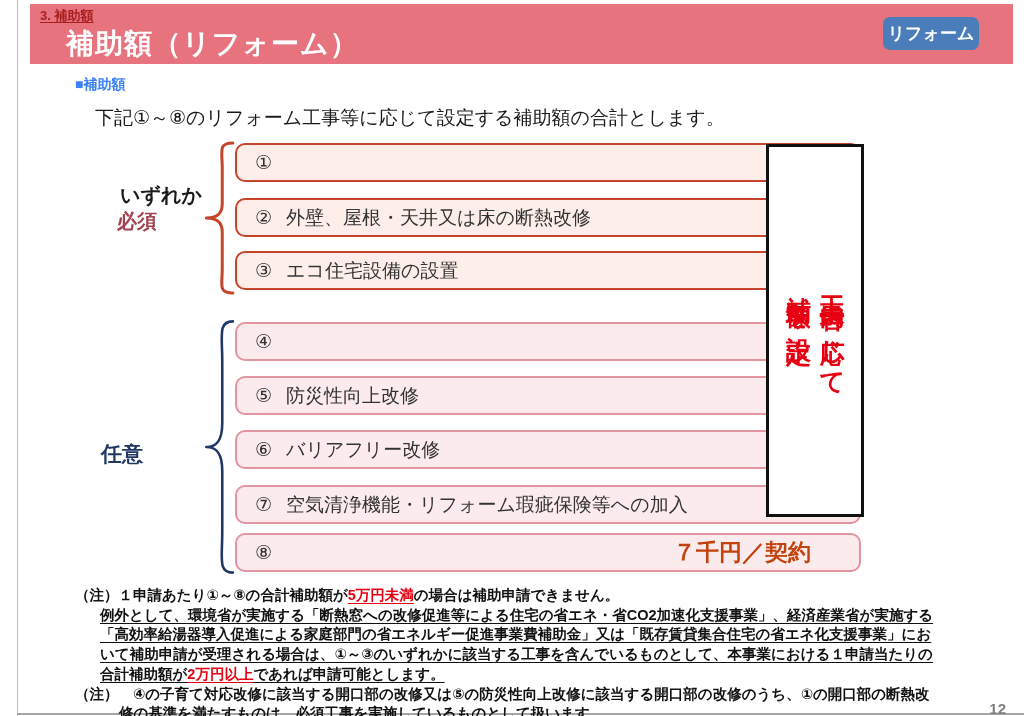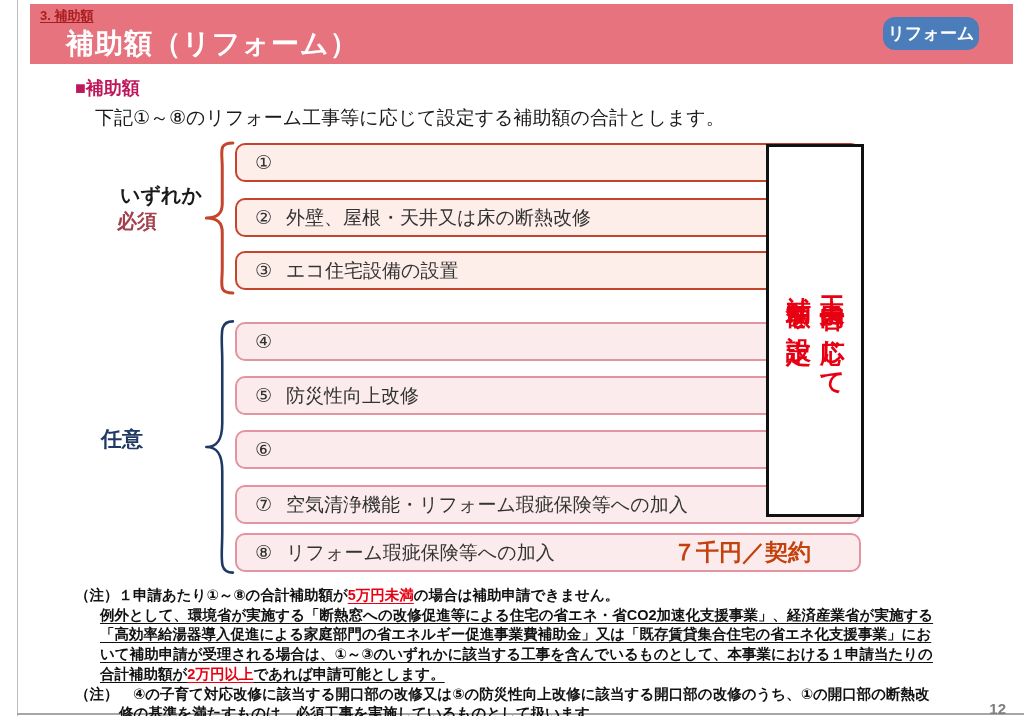--- a/index.html
+++ b/index.html
@@ -8,39 +8,39 @@
   .slide { position:absolute; left:0; top:0; width:1024px; height:716px; background:#fff; overflow:hidden;padding-left:40px; }
   .frame-left { position:absolute; left:17px; top:0; width:1px; height:716px; background:#bdbdbd; }
   .frame-bottom { position:absolute; left:17px; top:713px; width:1007px; height:2px; background:#a6a6a6; }
 
   
   .header { position:absolute; left:30px; top:4px; width:983px; height:60px; background:#e7737e; }
   .breadcrumb { position:absolute; left:10px; top:3px; font-size:13px; font-weight:bold;
                 color:#a81e1e; text-decoration:underline; text-underline-offset:2px; }
   .title { position:absolute; left:36px; top:21px; font-size:28px; font-weight:bold; color:#ffffff; letter-spacing:1px; }
   .tag-button { position:absolute; right:34px; top:13px; width:96px; height:33px; background:#4c7dbb;
-                border-radius:12px; color:#fff; font-size:17px; font-weight:bold;
+                border-radius:7px; color:#fff; font-size:17px; font-weight:bold;
                 display:flex; align-items:center; justify-content:center; }
 
-  .section-heading { position:absolute; left:75px; top:76px; font-size:18px; font-weight:bold; color:#be185d; }
+  .section-heading { position:absolute; left:75px; top:76px; font-size:14px; font-weight:bold; color:#3b82f6; }
   .lead { position:absolute; left:95px; top:105px; font-size:19px; color:#1a1a1a; }
 
   
   .item { position:absolute; left:235px; width:626px; height:39px; border-radius:10px;
           display:flex; align-items:center; padding-left:18px; font-size:19px; color:#333; z-index:1; }
   .item .num { margin-right:14px; }
   .item.req { border:2.5px solid #c4452c; background:#fdeee9; }
   .item.opt { border:2.5px solid #e295a0; background:#fcebec; }
   .price { margin-left:auto; margin-right:48px; font-size:23px; font-weight:bold; color:#c2410c; }
 
   
   .brace { position:absolute; z-index:0; }
   .lbl-izureka { position:absolute; left:96px; top:182px; font-size:20px; font-weight:600; color:#1a1a1a;margin-left:24px; }
   .lbl-hissu   { position:absolute; left:117px; top:208px; font-size:20px; font-weight:bold; color:#a3424e;text-align:center; }
-  .lbl-nini    { position:absolute; left:101px; top:425px; font-size:21px; font-weight:bold; color:#1f3864; }
+  .lbl-nini    { position:absolute; left:101px; top:440px; font-size:21px; font-weight:bold; color:#1f3864; }
 
   
   .side-box { position:absolute; left:766px; top:144px; width:98px; height:373px; background:#fff;
               border:3px solid #111; z-index:2; display:flex; align-items:center; justify-content:center; }
   .side-box .vtext { writing-mode:vertical-rl; text-orientation:upright; font-size:25px; font-weight:bold;
                      color:#e60012; letter-spacing:3px; line-height:1.35; }
 
   
   .notes { position:absolute; left:75px; top:586px; width:862px; font-size:14.5px; font-weight:600;
            color:#111; line-height:1.36; z-index:3; }
@@ -80,28 +80,28 @@
 
   <div class="item opt" style="top:322px">
     <span class="num">④</span>
   </div>
   <div class="item opt" style="top:376px">
     <span class="num">⑤</span>
     <span>防災性向上改修</span>
   </div>
   <div class="item opt" style="top:430px">
     <span class="num">⑥</span>
+    <span>バリアフリー改修</span>
   </div>
   <div class="item opt" style="top:485px">
     <span class="num">⑦</span>
     <span>空気清浄機能・リフォーム瑕疵保険等への加入</span>
   </div>
   <div class="item opt" style="top:533px">
     <span class="num">⑧</span>
-    <span>リフォーム瑕疵保険等への加入</span>
     <span class="price">７千円／契約</span>
   </div>
 
   <svg class="brace" style="left:201px; top:141px; width:34px; height:154px;" viewBox="0 0 32 152" preserveAspectRatio="none">
     <path d="M 30 2 C 16 2 20 10 20 26 L 20 62 C 20 72 15 76 5 76 C 15 76 20 80 20 90 L 20 126 C 20 142 16 150 30 150" fill="none" stroke="#c4452c" stroke-width="3" stroke-linecap="round" stroke-linejoin="round" vector-effect="non-scaling-stroke"></path>
   </svg>
   <svg class="brace" style="left:201px; top:318px; width:34px; height:258px;" viewBox="0 0 32 152" preserveAspectRatio="none">
     <path d="M 30 2 C 16 2 20 10 20 26 L 20 62 C 20 72 15 76 5 76 C 15 76 20 80 20 90 L 20 126 C 20 142 16 150 30 150" fill="none" stroke="#1f3864" stroke-width="2.6" stroke-linecap="round" stroke-linejoin="round" vector-effect="non-scaling-stroke"></path>
   </svg>
 

